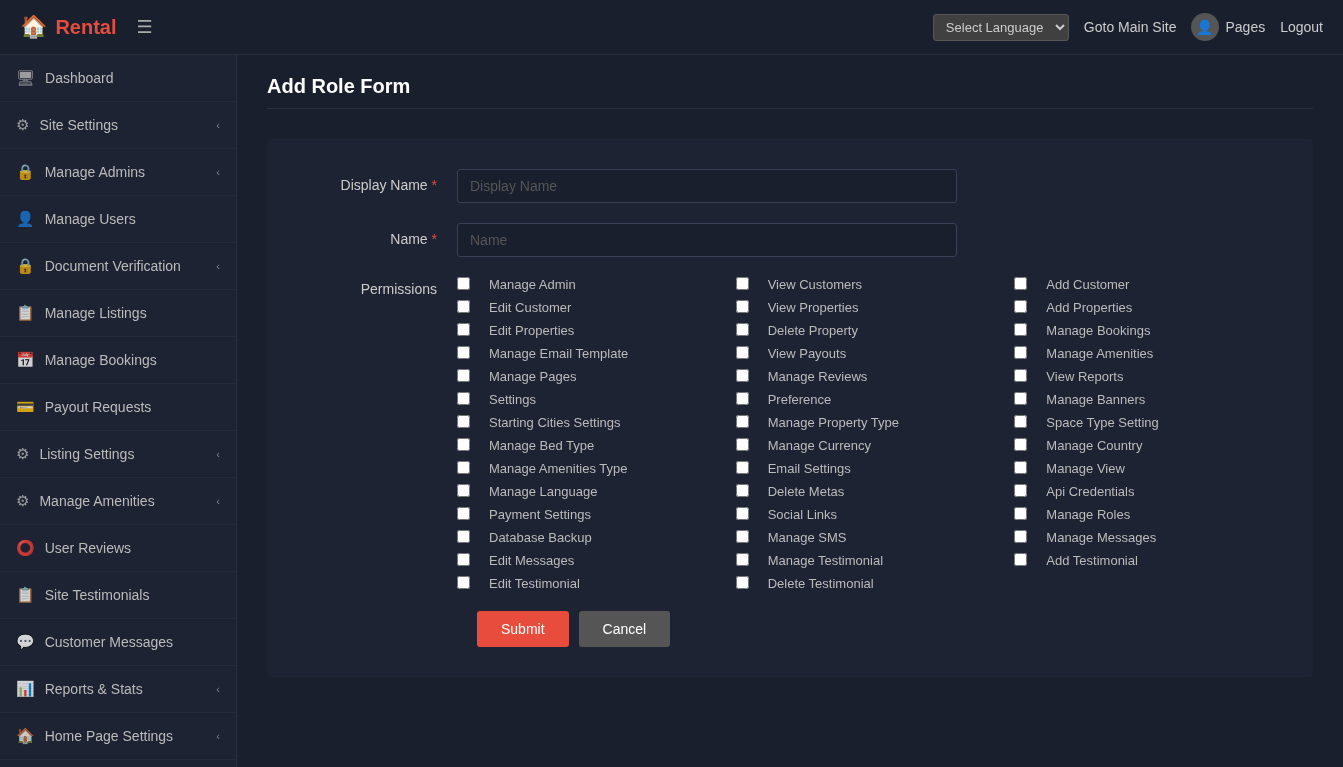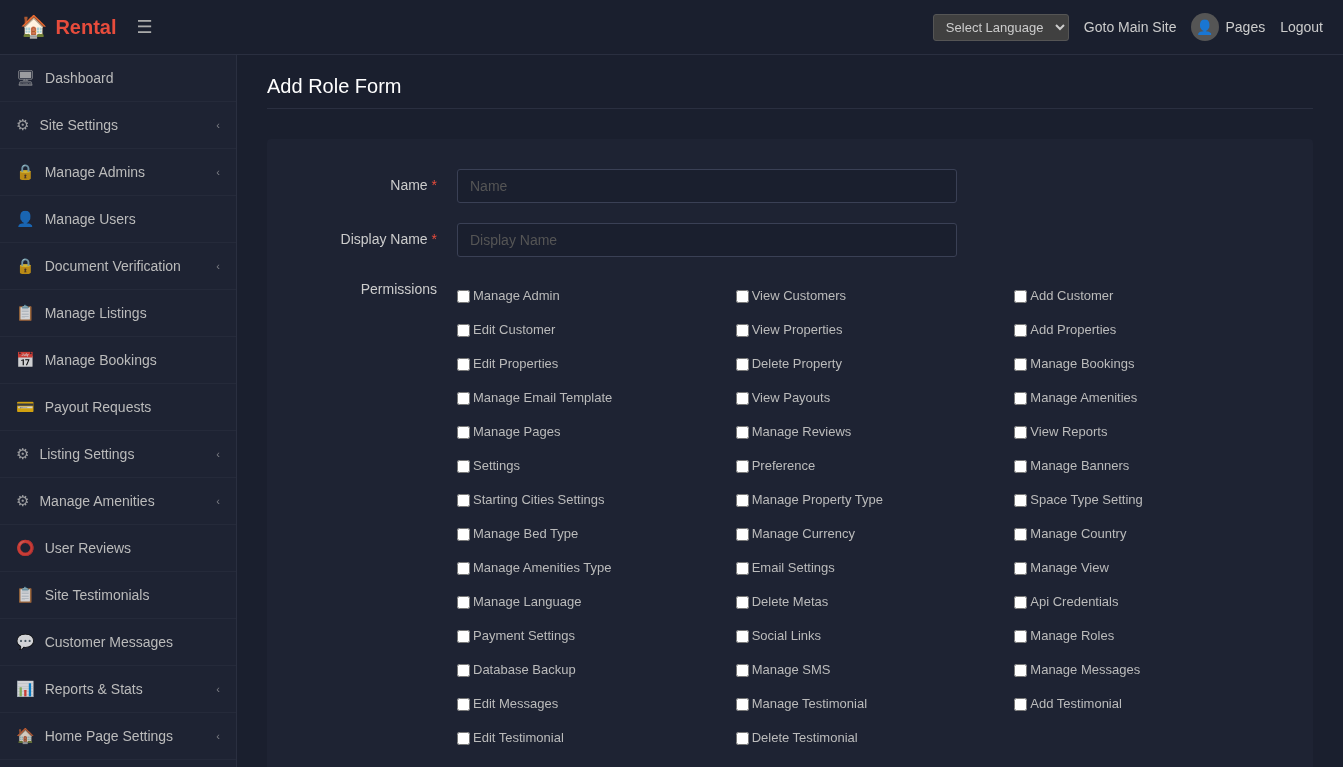--- a/index.html
+++ b/index.html
@@ -70,21 +70,21 @@
       background: #1a1f2e;
       overflow-y: auto;
       padding: 20px 30px;
     }
     .main-content::-webkit-scrollbar { width: 6px; }
     .main-content::-webkit-scrollbar-track { background: #1a1f2e; }
     .main-content::-webkit-scrollbar-thumb { background: #444; }
 
     .page-title {
       font-size: 20px;
-      font-weight: normal;
+      font-weight: bold;
       color: #fff;
       margin-bottom: 30px;
       padding-bottom: 10px;
       border-bottom: 1px solid #2a2f40;
     }
 
     
     .form-group {
       display: flex;
       align-items: flex-start;
@@ -143,25 +143,24 @@
       flex-shrink: 0;
     }
     .permissions-grid {
       flex: 1;
       display: grid;
       grid-template-columns: repeat(3, 1fr);
       gap: 8px 10px;
     }
     .perm-item {
       display: flex;
-      align-items: flex-end;
-      gap: 3px;
+      align-items: flex-start;
+      gap: 19px;
       font-size: 13px;
       color: #bbb;
-      margin-top: 11px;
     }
     .perm-item input[type="checkbox"] {
       accent-color: #e74c3c;
       width: 13px;
       height: 13px;
       cursor: pointer;
     }
 
     
     .form-actions {
@@ -337,34 +336,34 @@
     </div>
     </nav>
 
   <div class="main-content">
     <div class="page-title">Add Role Form</div>
 
     <div class="form-container">
 
       <div class="form-group">
         <label class="form-label">
+          <span>Display Name</span>
+          <span class="required"> *</span>
+        </label>
+        <input class="form-input" type="text" placeholder="Display Name" style="">
+      </div>
+
+      <div class="form-group">
+        <label class="form-label">
           <span>Name</span>
           <span class="required"> *</span>
         </label>
         <input class="form-input" type="text" placeholder="Name" style="">
       </div>
 
-      <div class="form-group">
-        <label class="form-label">
-          <span>Display Name</span>
-          <span class="required"> *</span>
-        </label>
-        <input class="form-input" type="text" placeholder="Display Name" style="">
-      </div>
-
 
       <div class="permissions-group">
         <div class="permissions-label">Permissions</div>
         <div class="permissions-grid" id="permissions-grid">
         <div class="perm-item">
       <input type="checkbox" style="">
       <span>Manage Admin</span>
     </div>
             <div class="perm-item">
       <input type="checkbox" style="">
@@ -522,16 +521,20 @@
       <input type="checkbox" style="">
       <span>Edit Testimonial</span>
     </div>
             <div class="perm-item">
       <input type="checkbox" style="">
       <span>Delete Testimonial</span>
     </div>
           </div>
       </div>
 
+      <div class="form-actions">
+        <button class="btn-submit">Submit</button>
+        <button class="btn-cancel">Cancel</button>
+      </div>
 
     </div>
   </div>
 </div>
 
 </body></html>

